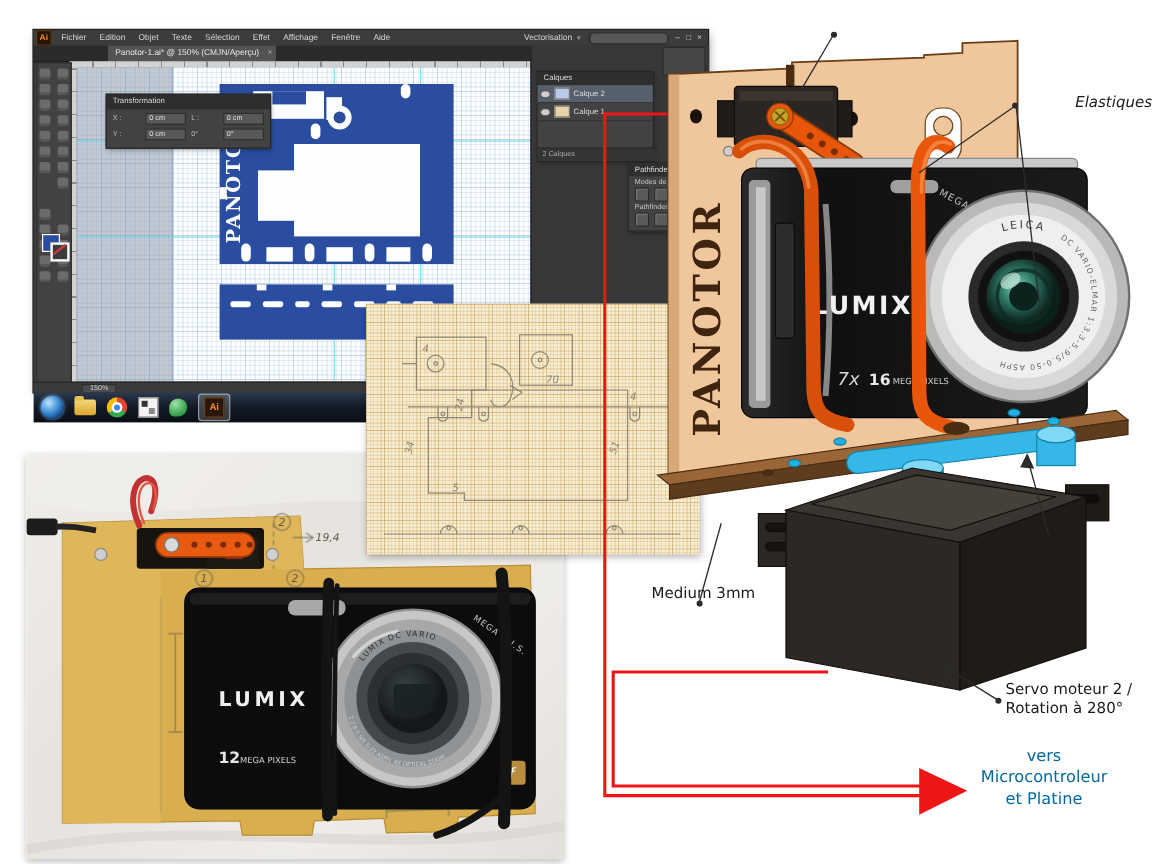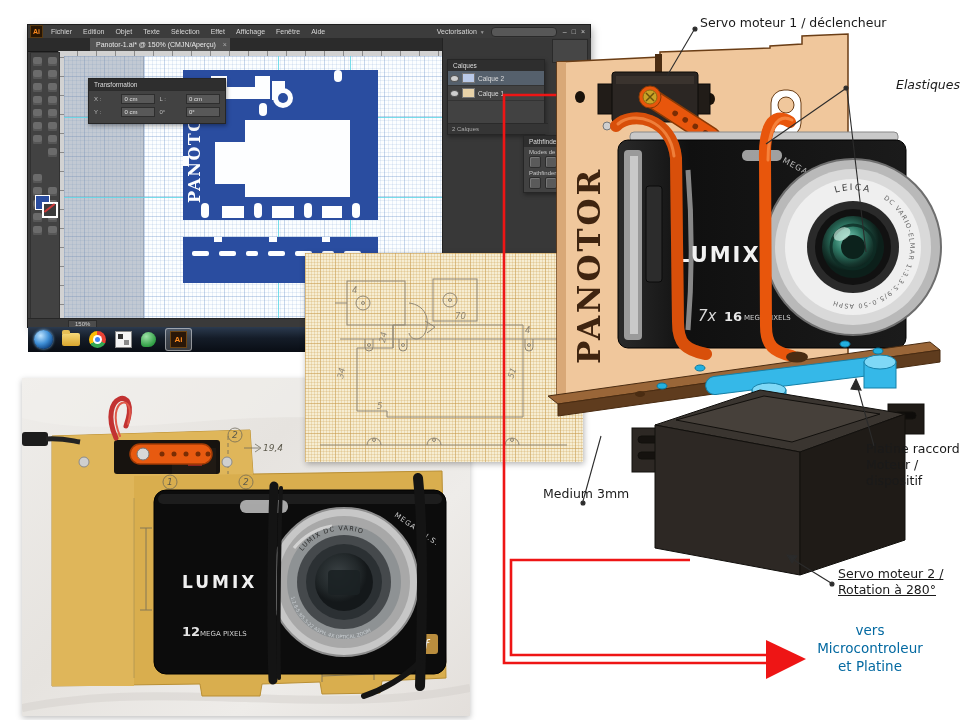--- a/index.html
+++ b/index.html
@@ -564,29 +564,23 @@
       <line x1="874" y1="446" x2="856" y2="381"></line>
       <polygon points="856,379 861,390 851,389"></polygon>
       <circle cx="583" cy="503" r="2"></circle>
       <line x1="583" y1="501" x2="601" y2="436"></line>
       <circle cx="832" cy="584" r="2"></circle>
       <line x1="831" y1="583" x2="789" y2="557"></line>
       <polygon points="787,555 797,556 792,563"></polygon>
     </g>
   </svg>
 
-  <div class="ann" style="left:700px;top:15px;">Servo moteur 1 / déclencheur</div>
   <div class="ann" style="left:896px;top:77px;font-style:italic;">Elastiques</div>
-  <div class="ann" style="left:866px;top:441px;">
-    <div>Platine raccord</div>
-    <div>Moteur /</div>
-    <div>dispositif</div>
-  </div>
   <div class="ann" style="left:543px;top:486px;">Medium 3mm</div>
-  <div class="ann" style="left:838px;top:566px;text-decoration:underline;">
+  <div class="ann" style="left:838px;top:566px;">
     <div>Servo moteur 2 /</div>
     <div>Rotation à 280°</div>
   </div>
   <div class="ann-red" style="left:795px;top:621px;">
     <div>vers</div>
     <div>Microcontroleur</div>
     <div>et Platine</div>
   </div>
 
 </div>

